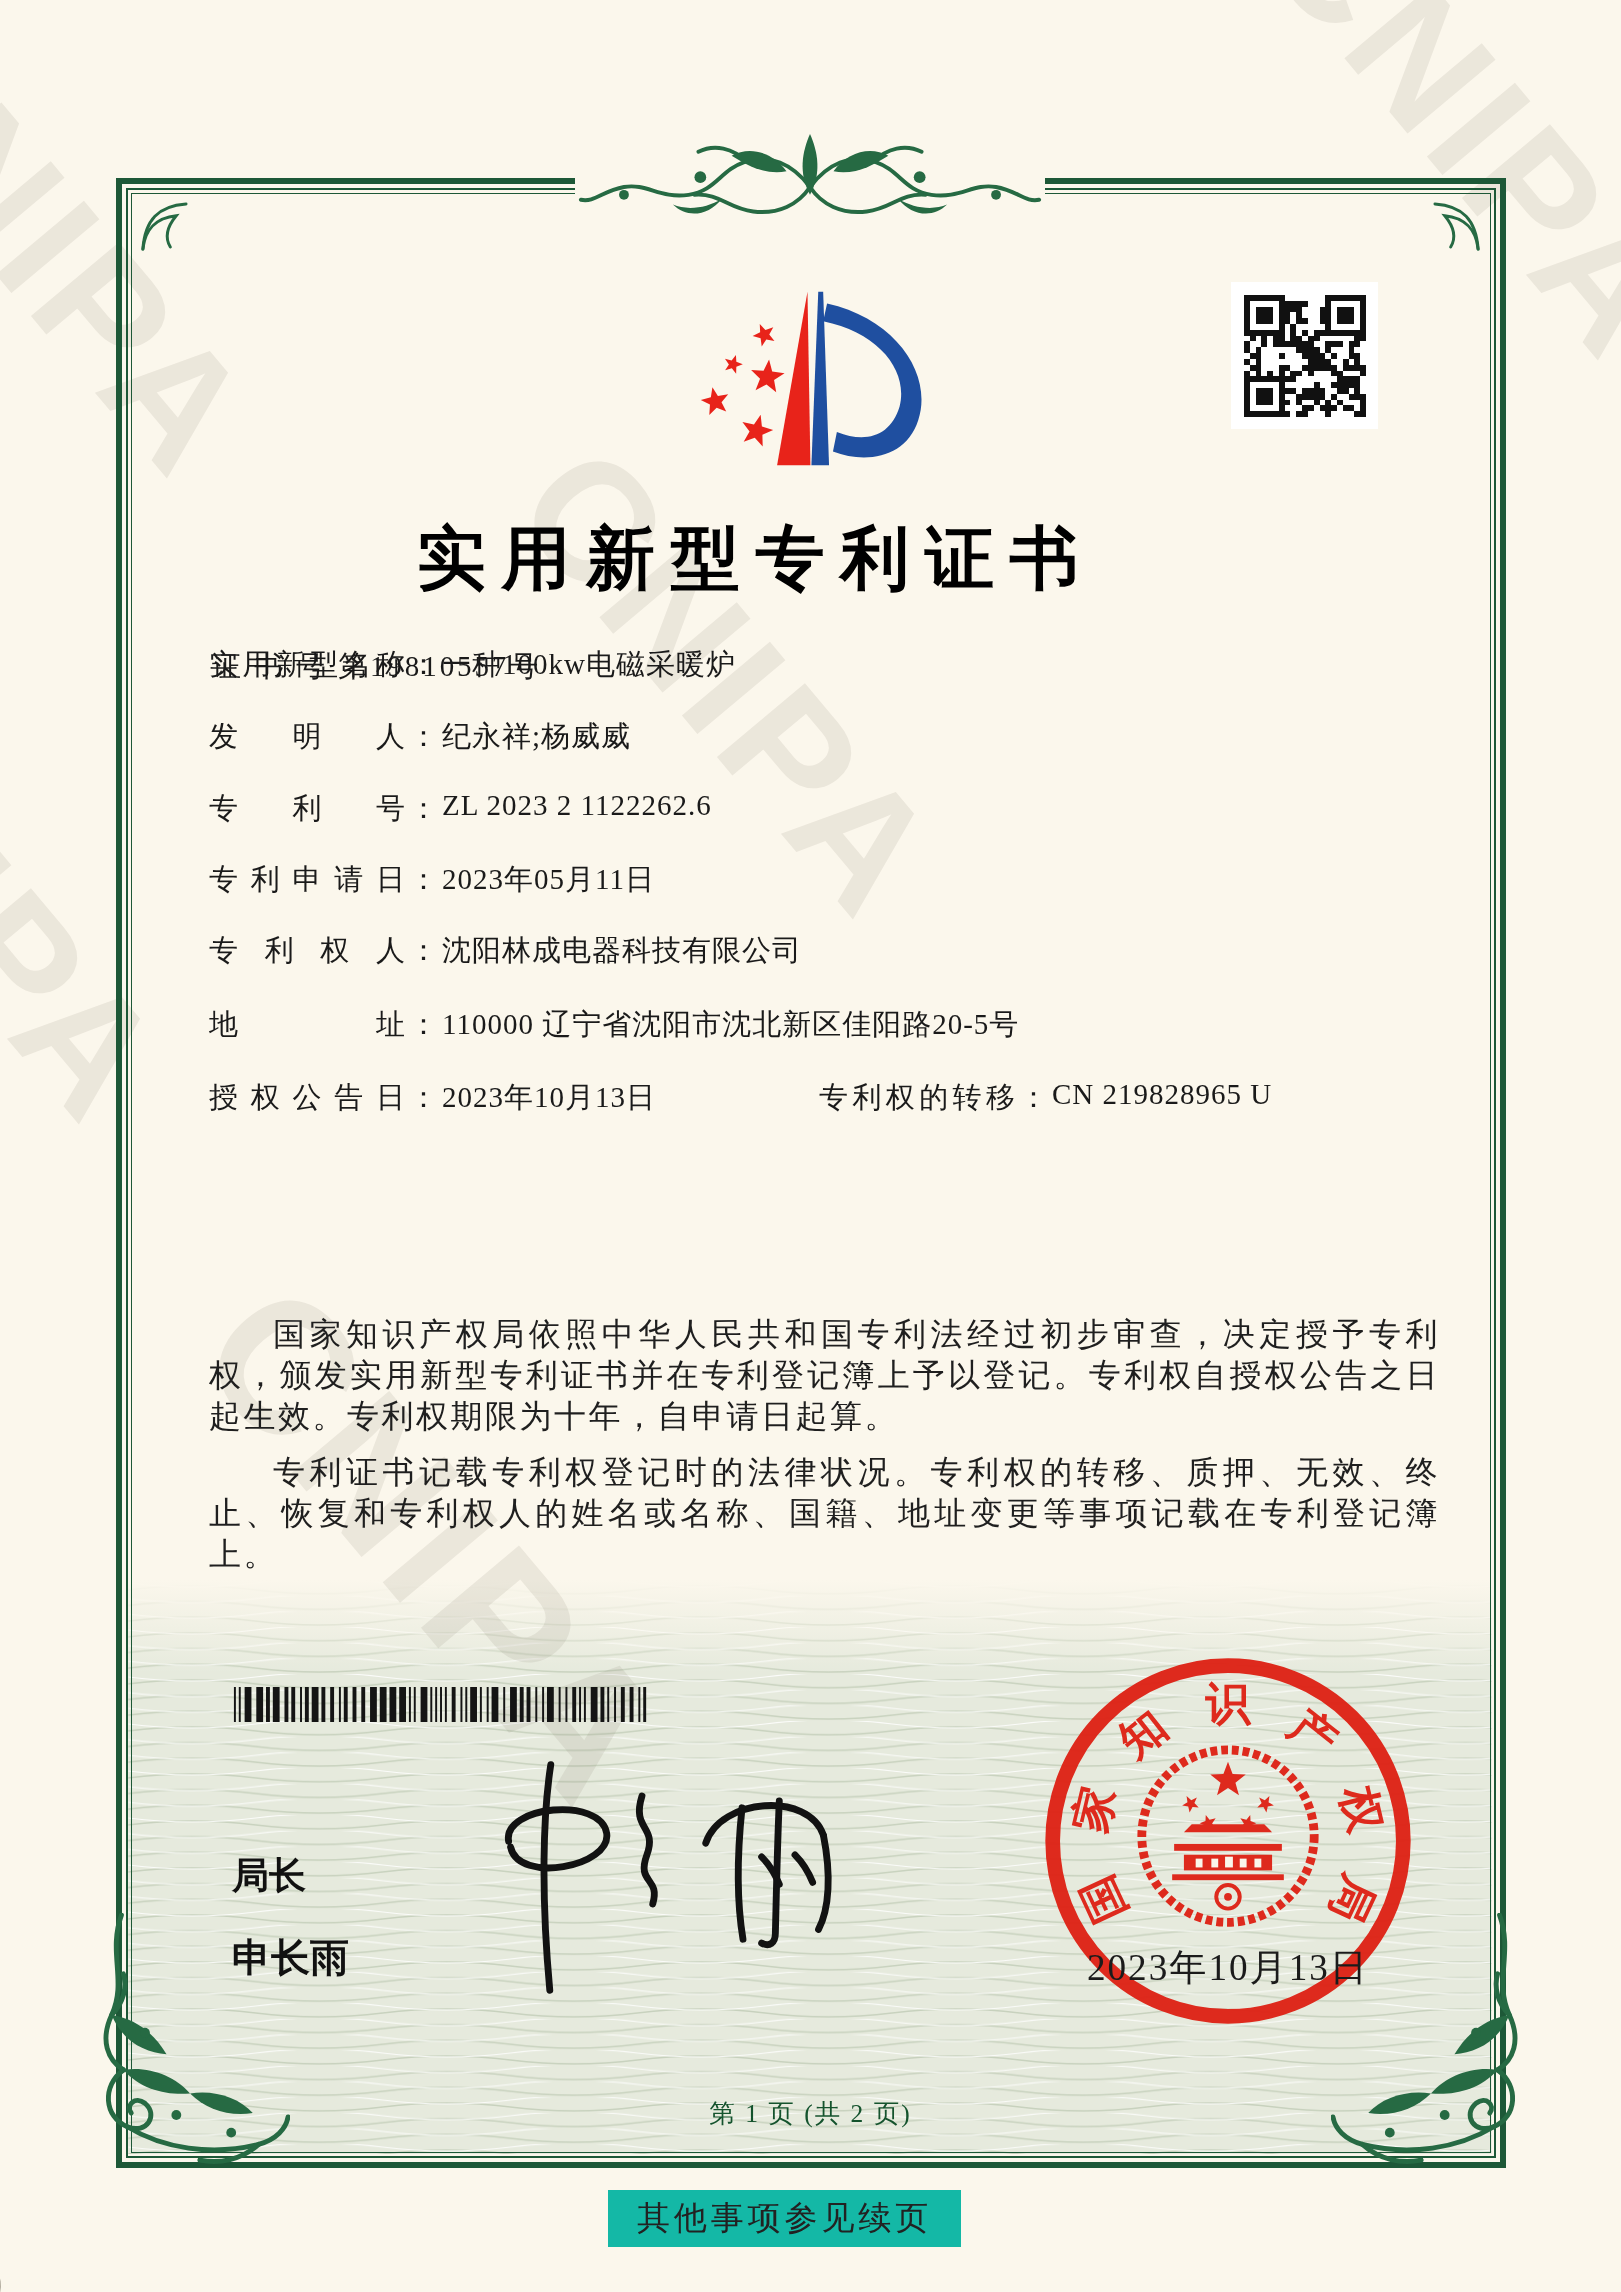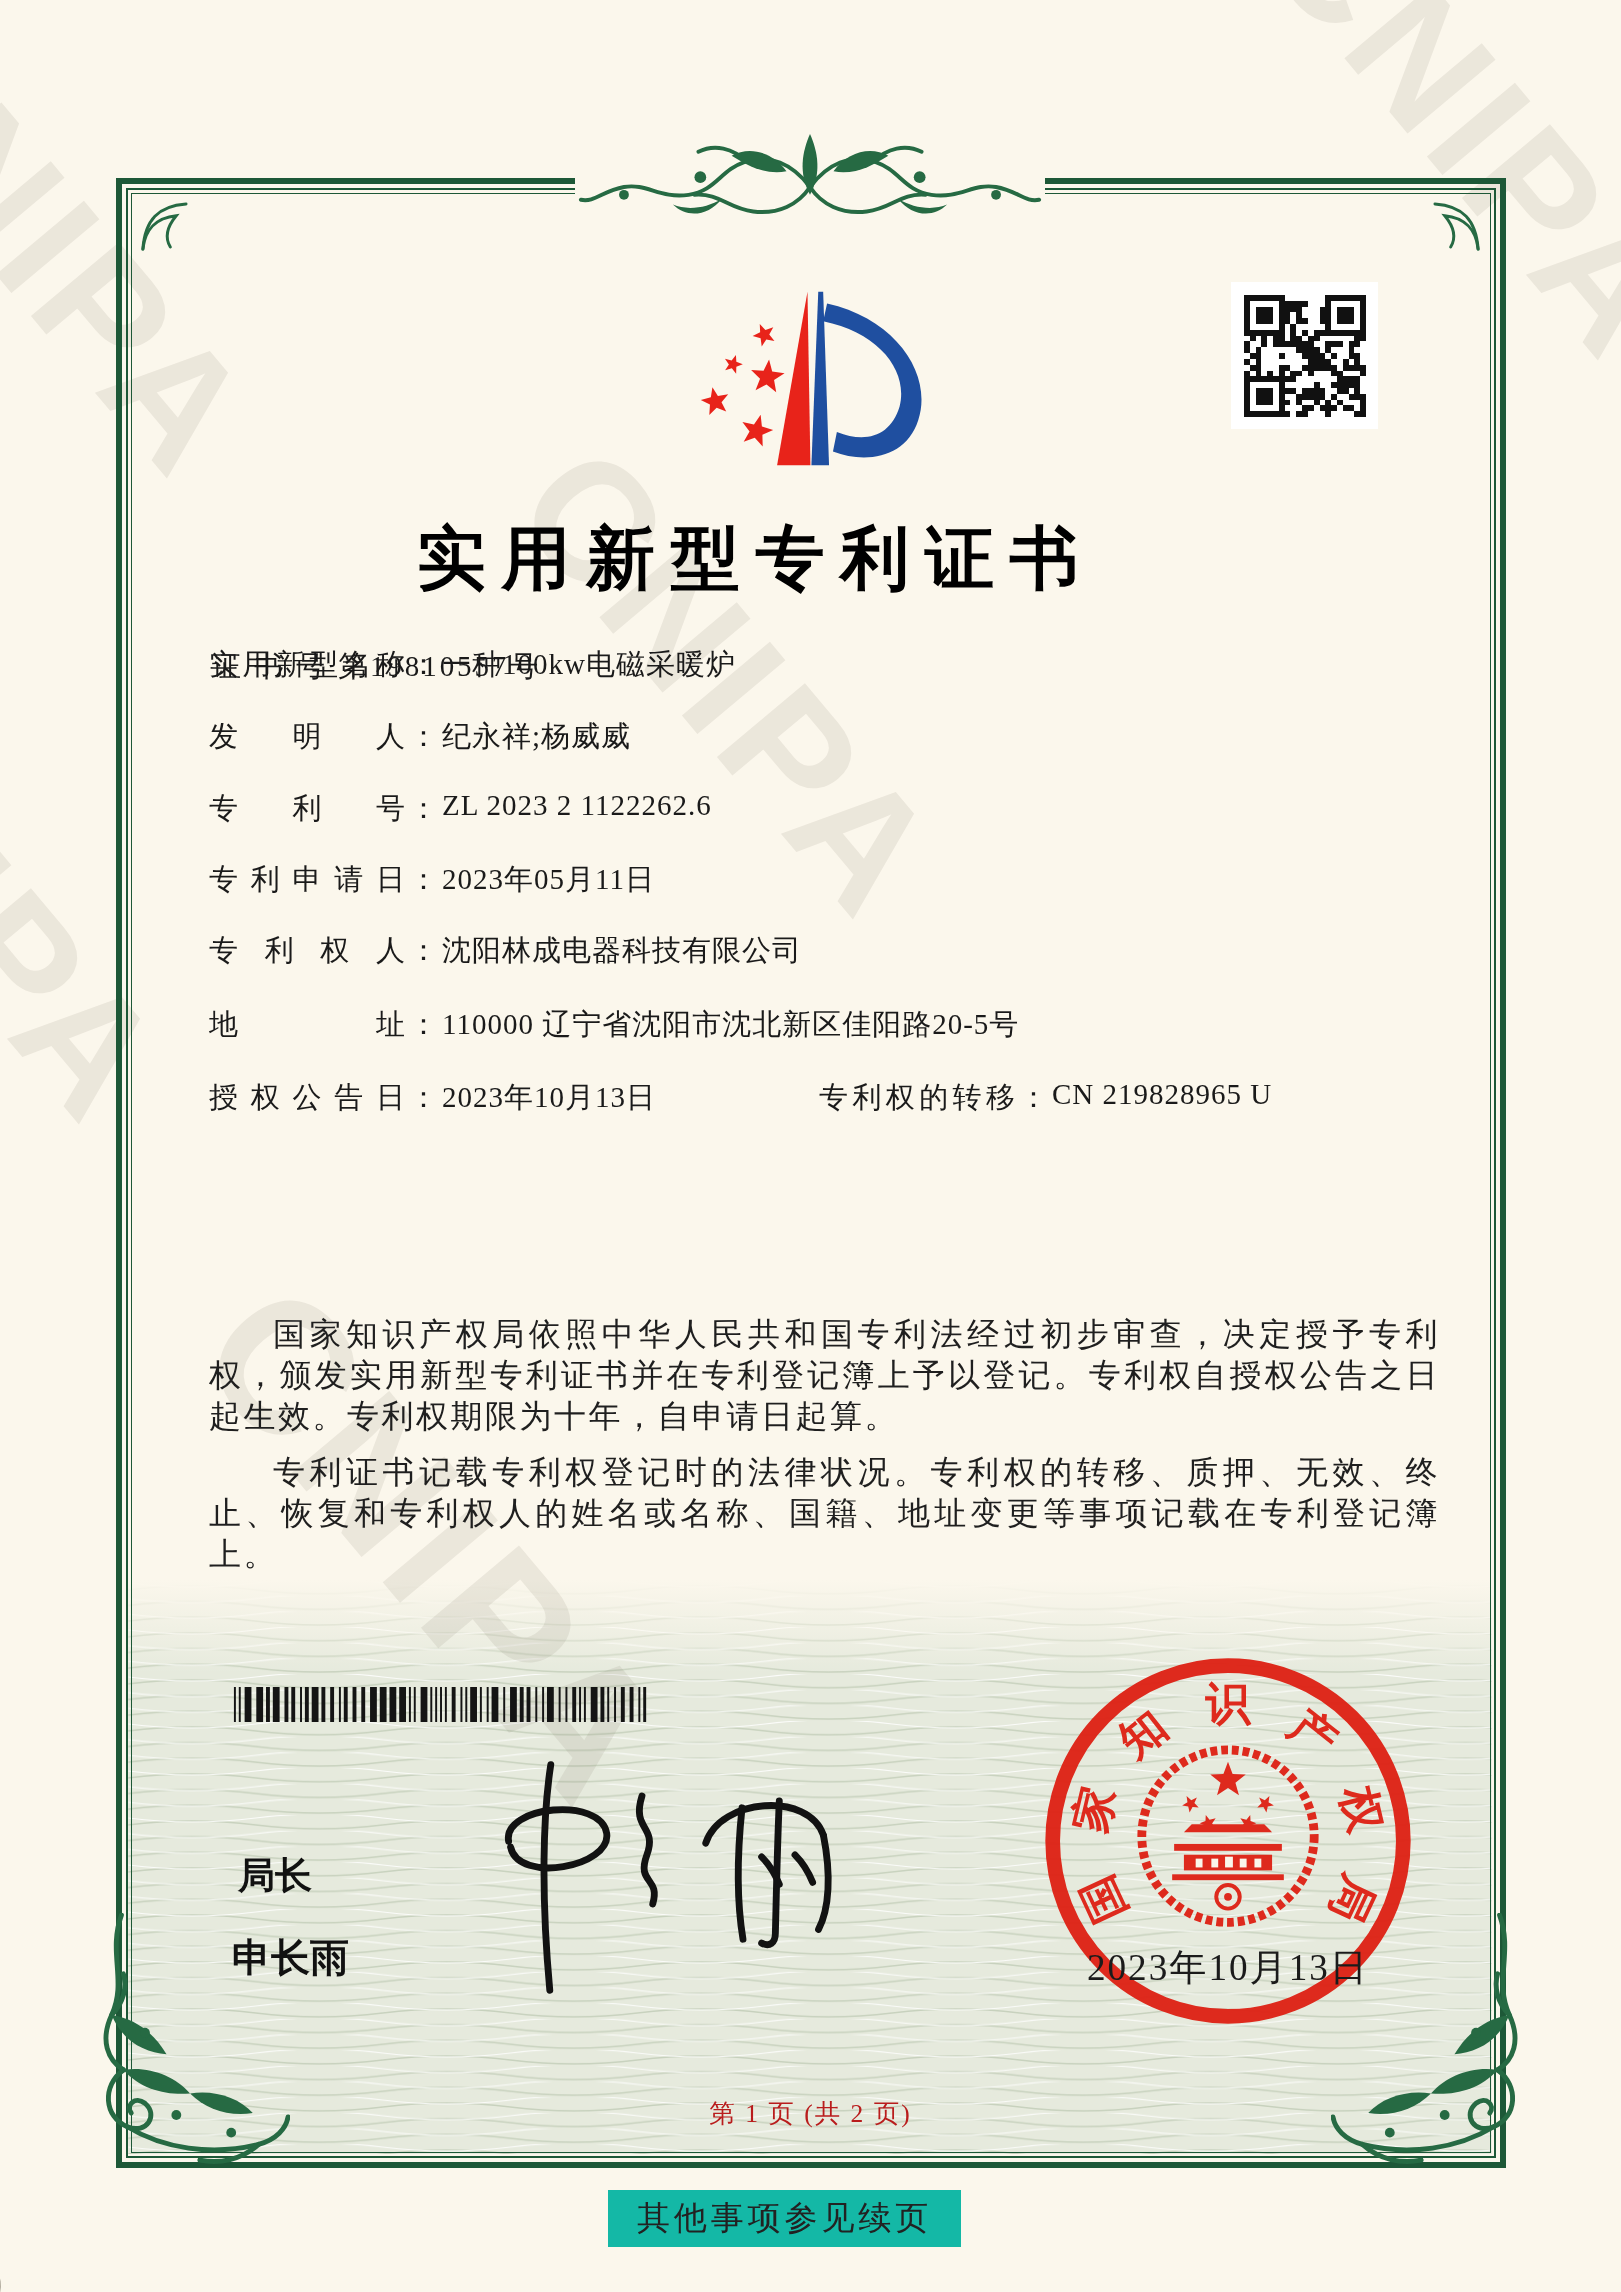--- a/index.html
+++ b/index.html
@@ -51,28 +51,28 @@
   .flabel{display:inline-block;width:196px;text-align:justify;text-align-last:justify;vertical-align:top;}
   .fcolon{display:inline-block;width:37px;text-align:center;vertical-align:top;}
   .fvalue{letter-spacing:1px;vertical-align:top;}
   .g2{position:absolute;left:610px;top:0;white-space:nowrap;}
   
   .paras{position:absolute;left:209px;top:1314px;width:1231px;z-index:5;}
   .paras p{margin:0 0 14.7px 0;font-size:32px;line-height:41px;text-indent:2em;
            text-align:justify;letter-spacing:2.5px;color:#1f1f1f;}
   
   .barcode{position:absolute;left:232px;top:1687px;z-index:5;}
-  .dir-title{position:absolute;left:238px;top:1851px;z-index:5;
+  .dir-title{position:absolute;left:232px;top:1851px;z-index:5;
              font:700 37px "Liberation Sans","DejaVu Sans",sans-serif;color:#111;}
   .dir-name{position:absolute;left:232px;top:1931px;z-index:5;
             font:700 39px "Liberation Sans","DejaVu Sans",sans-serif;color:#111;}
   .sig{position:absolute;left:485px;top:1747px;z-index:5;}
   .seal{position:absolute;left:1037px;top:1650px;z-index:6;opacity:.97;}
   .page-footer{position:absolute;left:0;top:2096px;width:1621px;text-align:center;
-               font-size:25.5px;letter-spacing:2px;color:#b91c1c;z-index:5;}
+               font-size:25.5px;letter-spacing:2px;color:#14532d;z-index:5;}
   .note-band{position:absolute;left:608px;top:2190px;width:353px;height:57px;background:#14b8a6;
              z-index:5;text-align:center;line-height:57px;font-size:33px;letter-spacing:3.9px;color:#222;}
   svg text.sealch{font-family:"Liberation Serif","DejaVu Serif",serif;font-weight:700;}
 </style>
 </head>
 <body>
 
 <div class="page">
 
   <div class="wm wm1">CNIPA</div>

